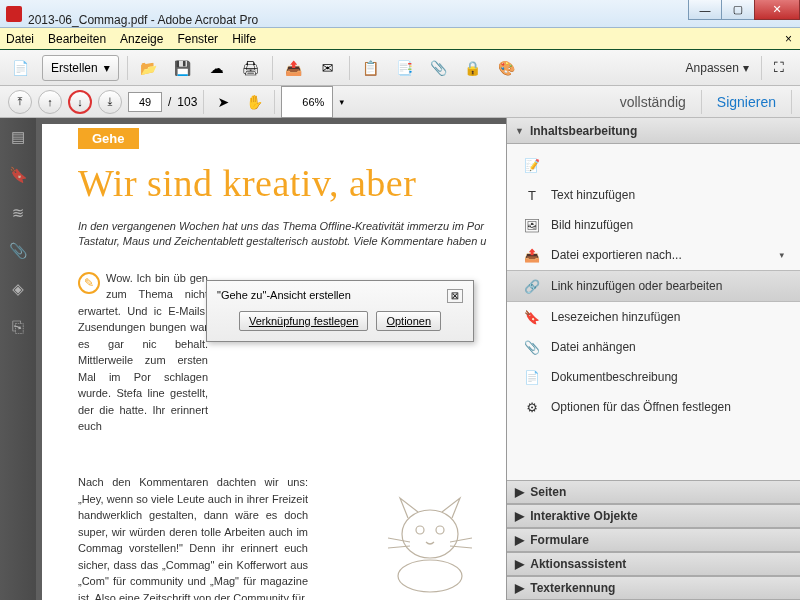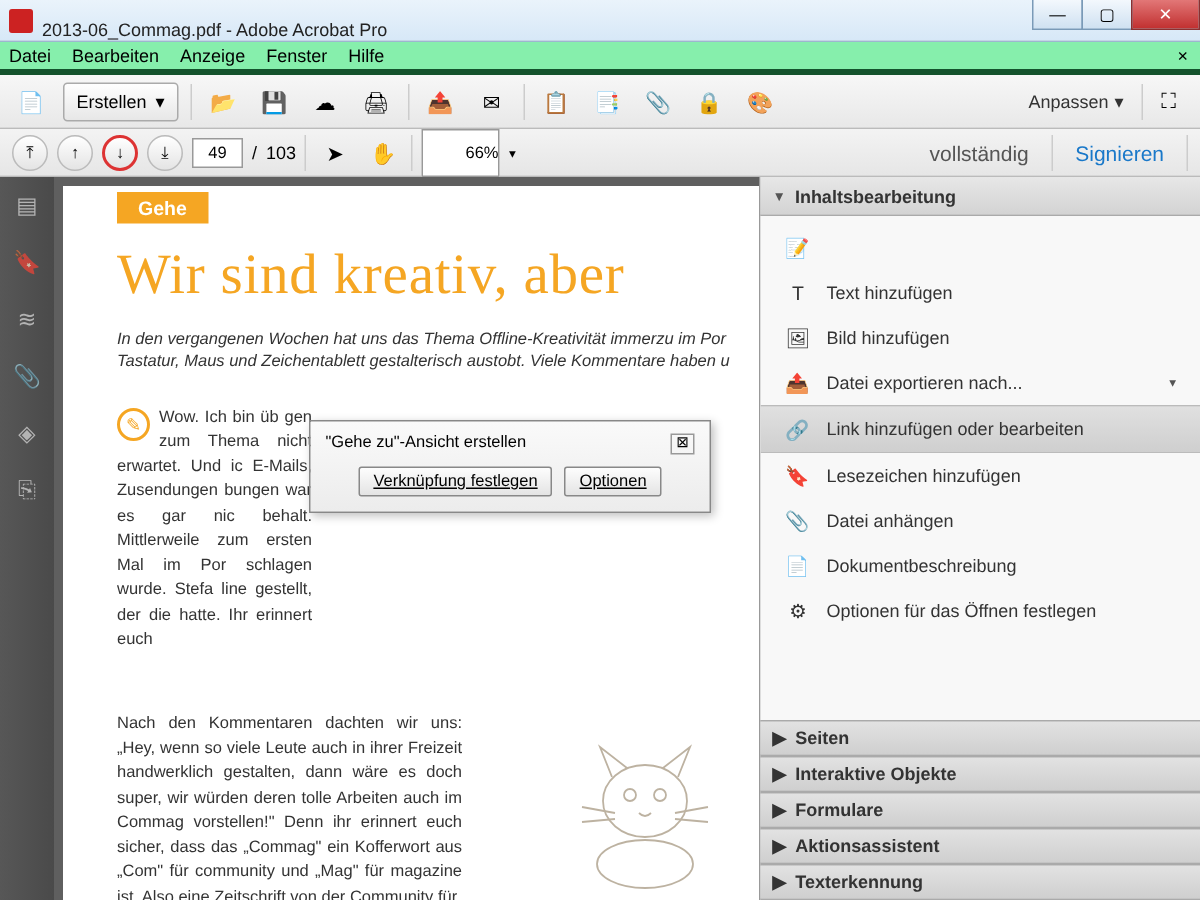--- a/index.html
+++ b/index.html
@@ -3,34 +3,34 @@
 <meta charset="utf-8">
 <style>
 * { box-sizing: border-box; margin: 0; padding: 0; }
 body { font-family: "Segoe UI", Tahoma, sans-serif; font-size: 12px; background: #fff; width: 800px; height: 600px; overflow: hidden; position: relative; }
 .titlebar { height: 28px; background: linear-gradient(#eaf3fb, #d7e8f7); border-bottom: 1px solid #9db7cf; display: flex; align-items: center; padding: 0 6px; position: relative; }
 .titlebar .pdf-icon { width: 16px; height: 16px; background: #c22; border-radius: 2px; margin-right: 6px; }
 .titlebar .title { color: #222; font-size: 12px; margin-top: 12px; }
 .winbtns { position: absolute; right: 0; top: 0; display: flex; }
 .winbtn { width: 34px; height: 20px; border: 1px solid #7a9ab7; border-top: none; background: linear-gradient(#f3f8fd,#cfe1f1); margin-left: -1px; display: flex; align-items: center; justify-content: center; font-size: 11px; }
 .winbtn.close { background: linear-gradient(#e27777,#c13030); color: #fff; width: 46px; border-color: #8a3030; }
-.menubar { height: 22px; background: #86efac; border-bottom: 4px solid #14532d; display: flex; align-items: center; padding: 0 6px; gap: 14px; font-size: 12px; position: relative; }
+.menubar { height: 22px; background: #fef9c3; border-bottom: 1px solid #14532d; display: flex; align-items: center; padding: 0 6px; gap: 14px; font-size: 12px; position: relative; }
 .menubar span { cursor: default; }
 .menubar .menu-x { position: absolute; right: 8px; font-size: 12px; }
 .toolbar1 { height: 36px; background: linear-gradient(#f7f7f7,#e8e8e8); border-bottom: 1px solid #bbb; display: flex; align-items: center; padding: 0 8px; gap: 8px; }
 .tbtn { width: 26px; height: 26px; border: 1px solid transparent; border-radius: 3px; display: flex; align-items: center; justify-content: center; font-size: 14px; }
 .create-btn { height: 26px; padding: 0 8px; border: 1px solid #aaa; border-radius: 3px; background: linear-gradient(#fefefe,#e7e7e7); display: flex; align-items: center; gap: 6px; font-size: 12px; }
 .sep { width: 1px; height: 24px; background: #ccc; }
 .toolbar1 .right { margin-left: auto; display: flex; align-items: center; gap: 4px; }
 .anpassen { font-size: 12px; color: #333; padding: 0 8px; display: flex; align-items: center; gap: 4px; }
 .toolbar2 { height: 32px; background: linear-gradient(#f3f3f3,#e6e6e6); border-bottom: 1px solid #bbb; display: flex; align-items: center; padding: 0 8px; gap: 6px; }
 .navbtn { width: 24px; height: 24px; border: 1px solid #bbb; border-radius: 12px; background: linear-gradient(#fff,#e4e4e4); display: flex; align-items: center; justify-content: center; font-size: 11px; }
 .navbtn.highlight { border: 2px solid #d33; border-radius: 14px; }
 .page-in { width: 34px; height: 20px; text-align: center; border: 1px solid #999; font-size: 11px; }
-.zoom-in { width: 52px; height: 32px; text-align: right; border: 1px solid #999; font-size: 11px; padding-left: 12px; }
+.zoom-in { width: 52px; height: 32px; text-align: center; border: 1px solid #999; font-size: 11px; padding-left: 12px; }
 .toolbar2 .right { margin-left: auto; display: flex; align-items: flex-end; gap: 2px; font-size: 14px; }
 .tab { padding: 4px 13px; color: #555; }
 .tab.blue { color: #1978c9; }
 .content { position: absolute; top: 118px; bottom: 0; left: 0; right: 0; display: flex; }
 .leftbar { width: 36px; background: linear-gradient(90deg,#575757,#4a4a4a); display: flex; flex-direction: column; align-items: center; padding-top: 10px; gap: 20px; }
 .leftbar .side-icon { width: 18px; height: 18px; opacity: .7; color: #ddd; font-size: 15px; text-align: center; }
 .docarea { flex: 1; background: #5f5f5f; padding: 6px 0 0 6px; overflow: hidden; position: relative; }
 .page { background: #fff; width: 100%; height: 100%; position: relative; padding: 0 18px 0 36px; }
 .titel-bar { background: #f5a623; color: #fff; padding: 3px 14px; font-weight: bold; font-size: 13px; display: inline-block; margin-top: 4px; }
 .headline { color: #f5a623; font-size: 38px; font-family: Georgia, serif; font-weight: normal; margin-top: 12px; letter-spacing: .5px; }

